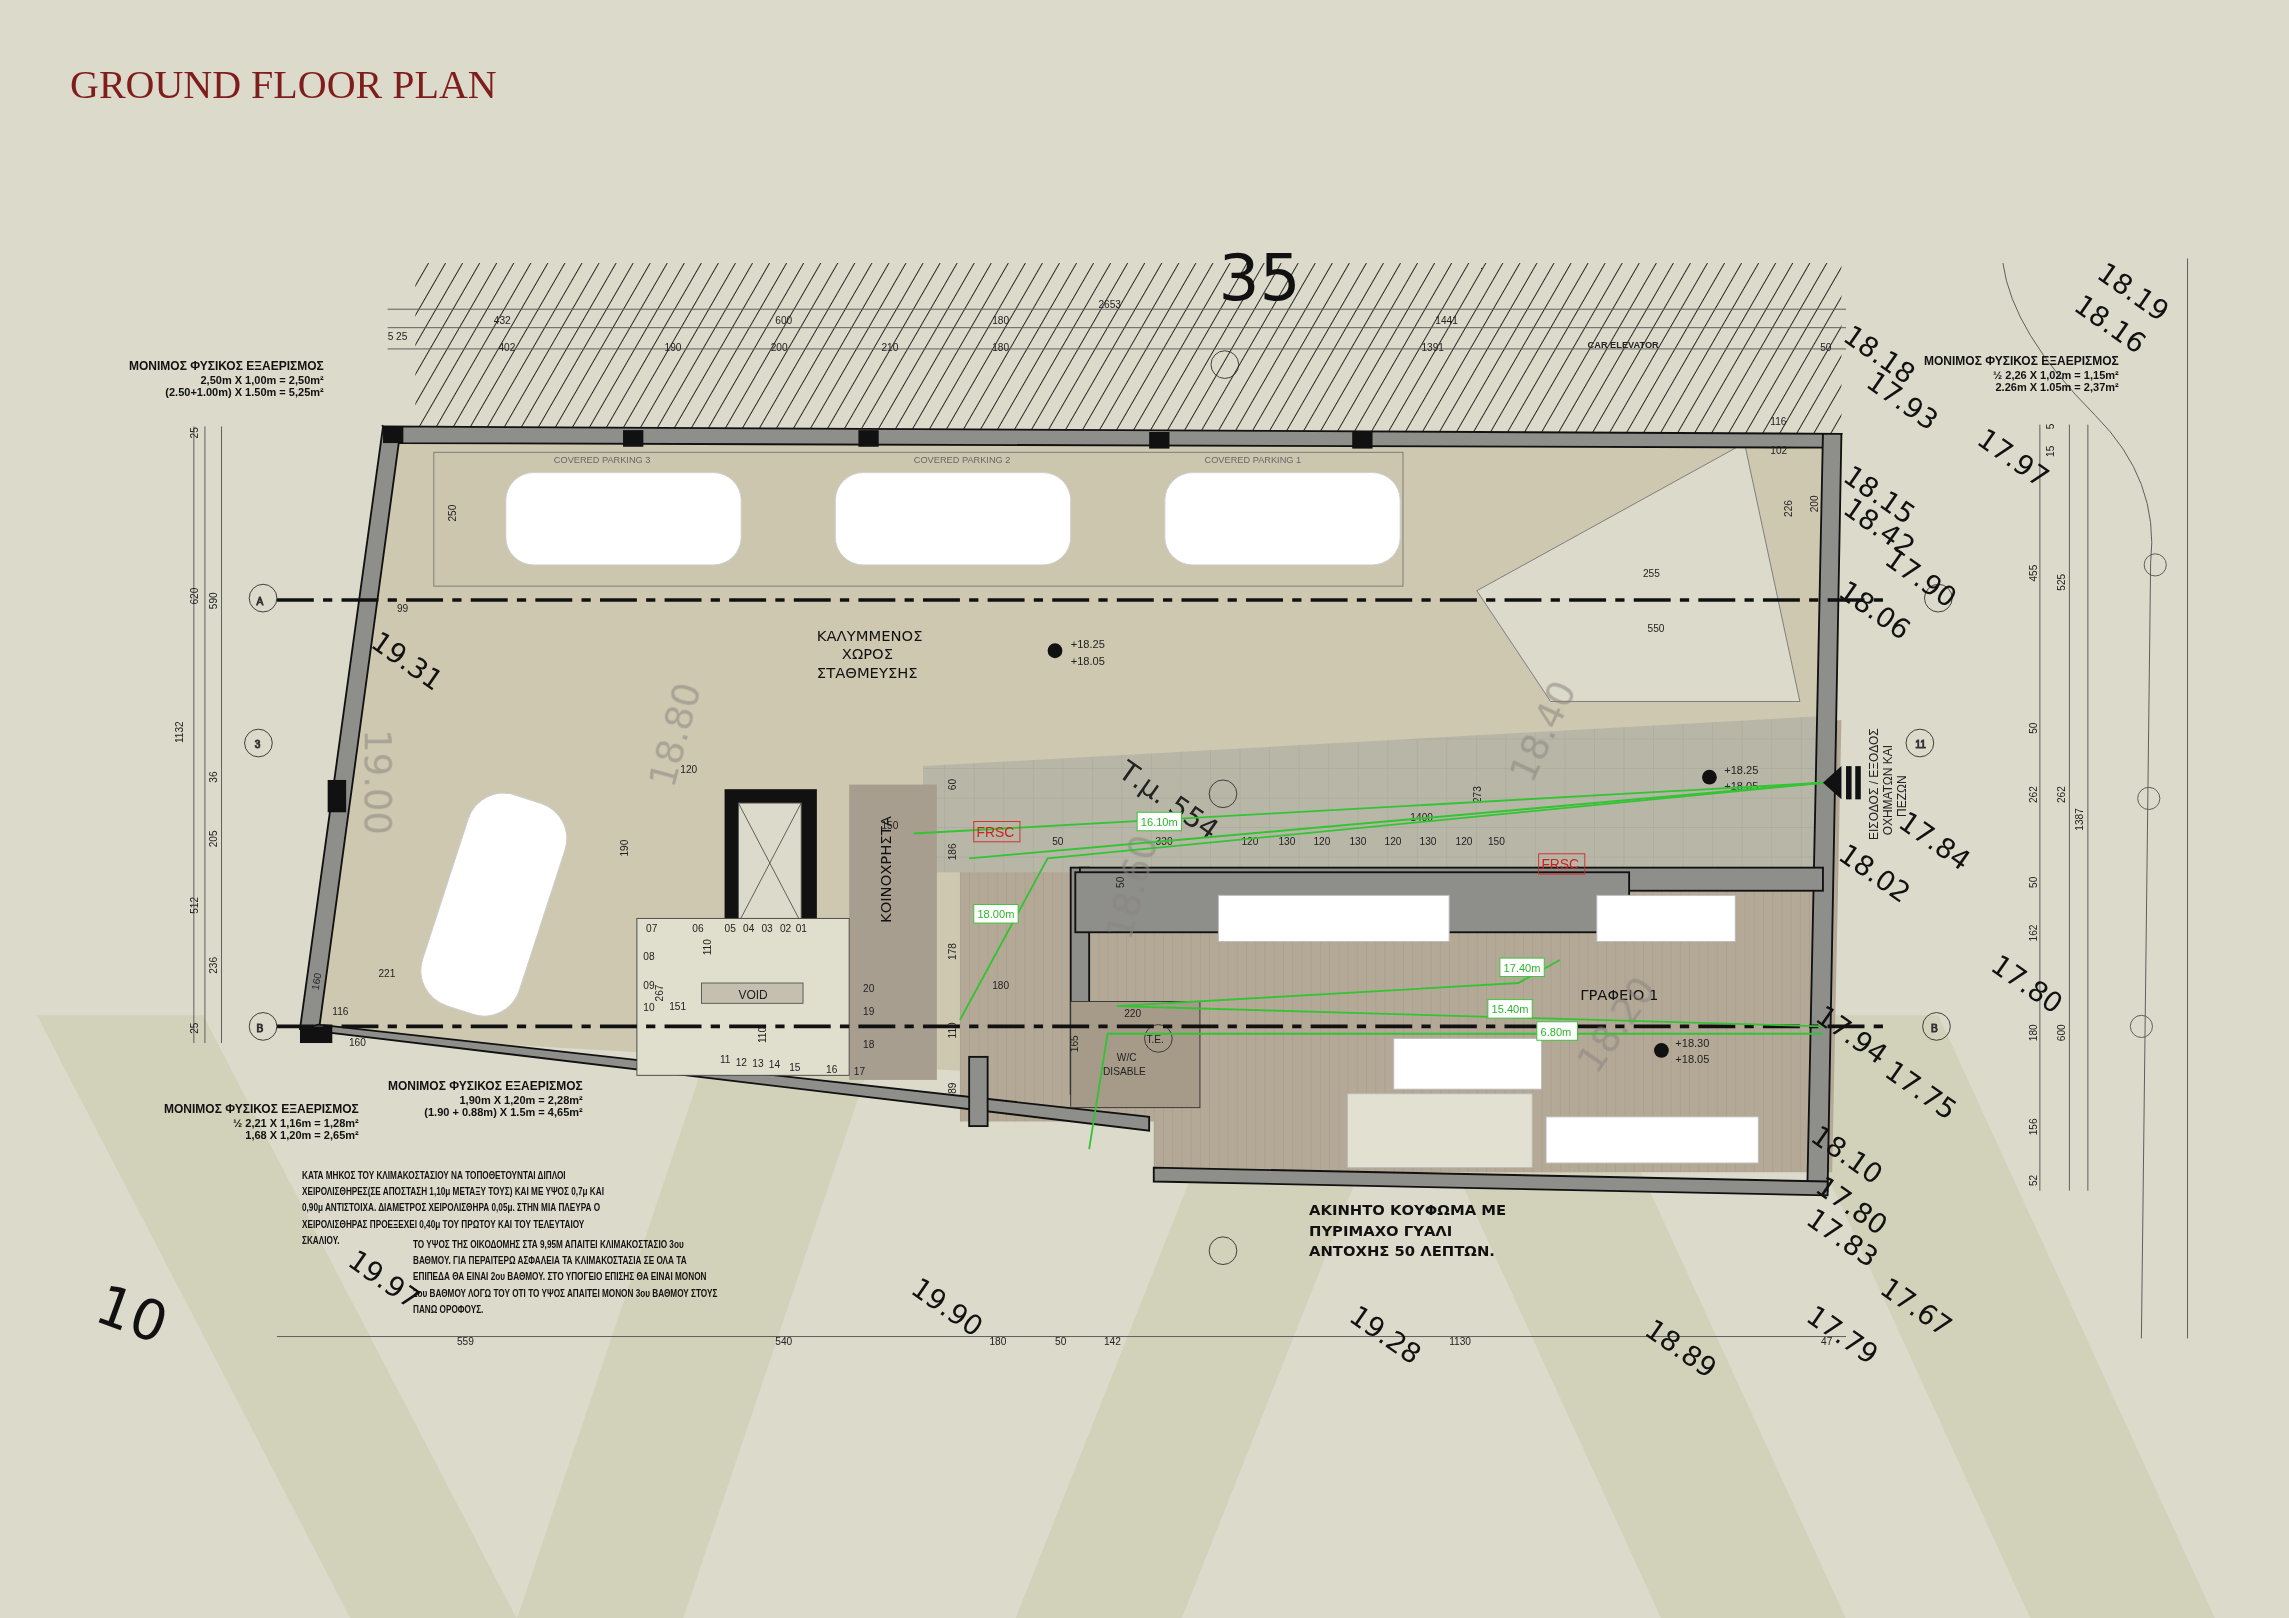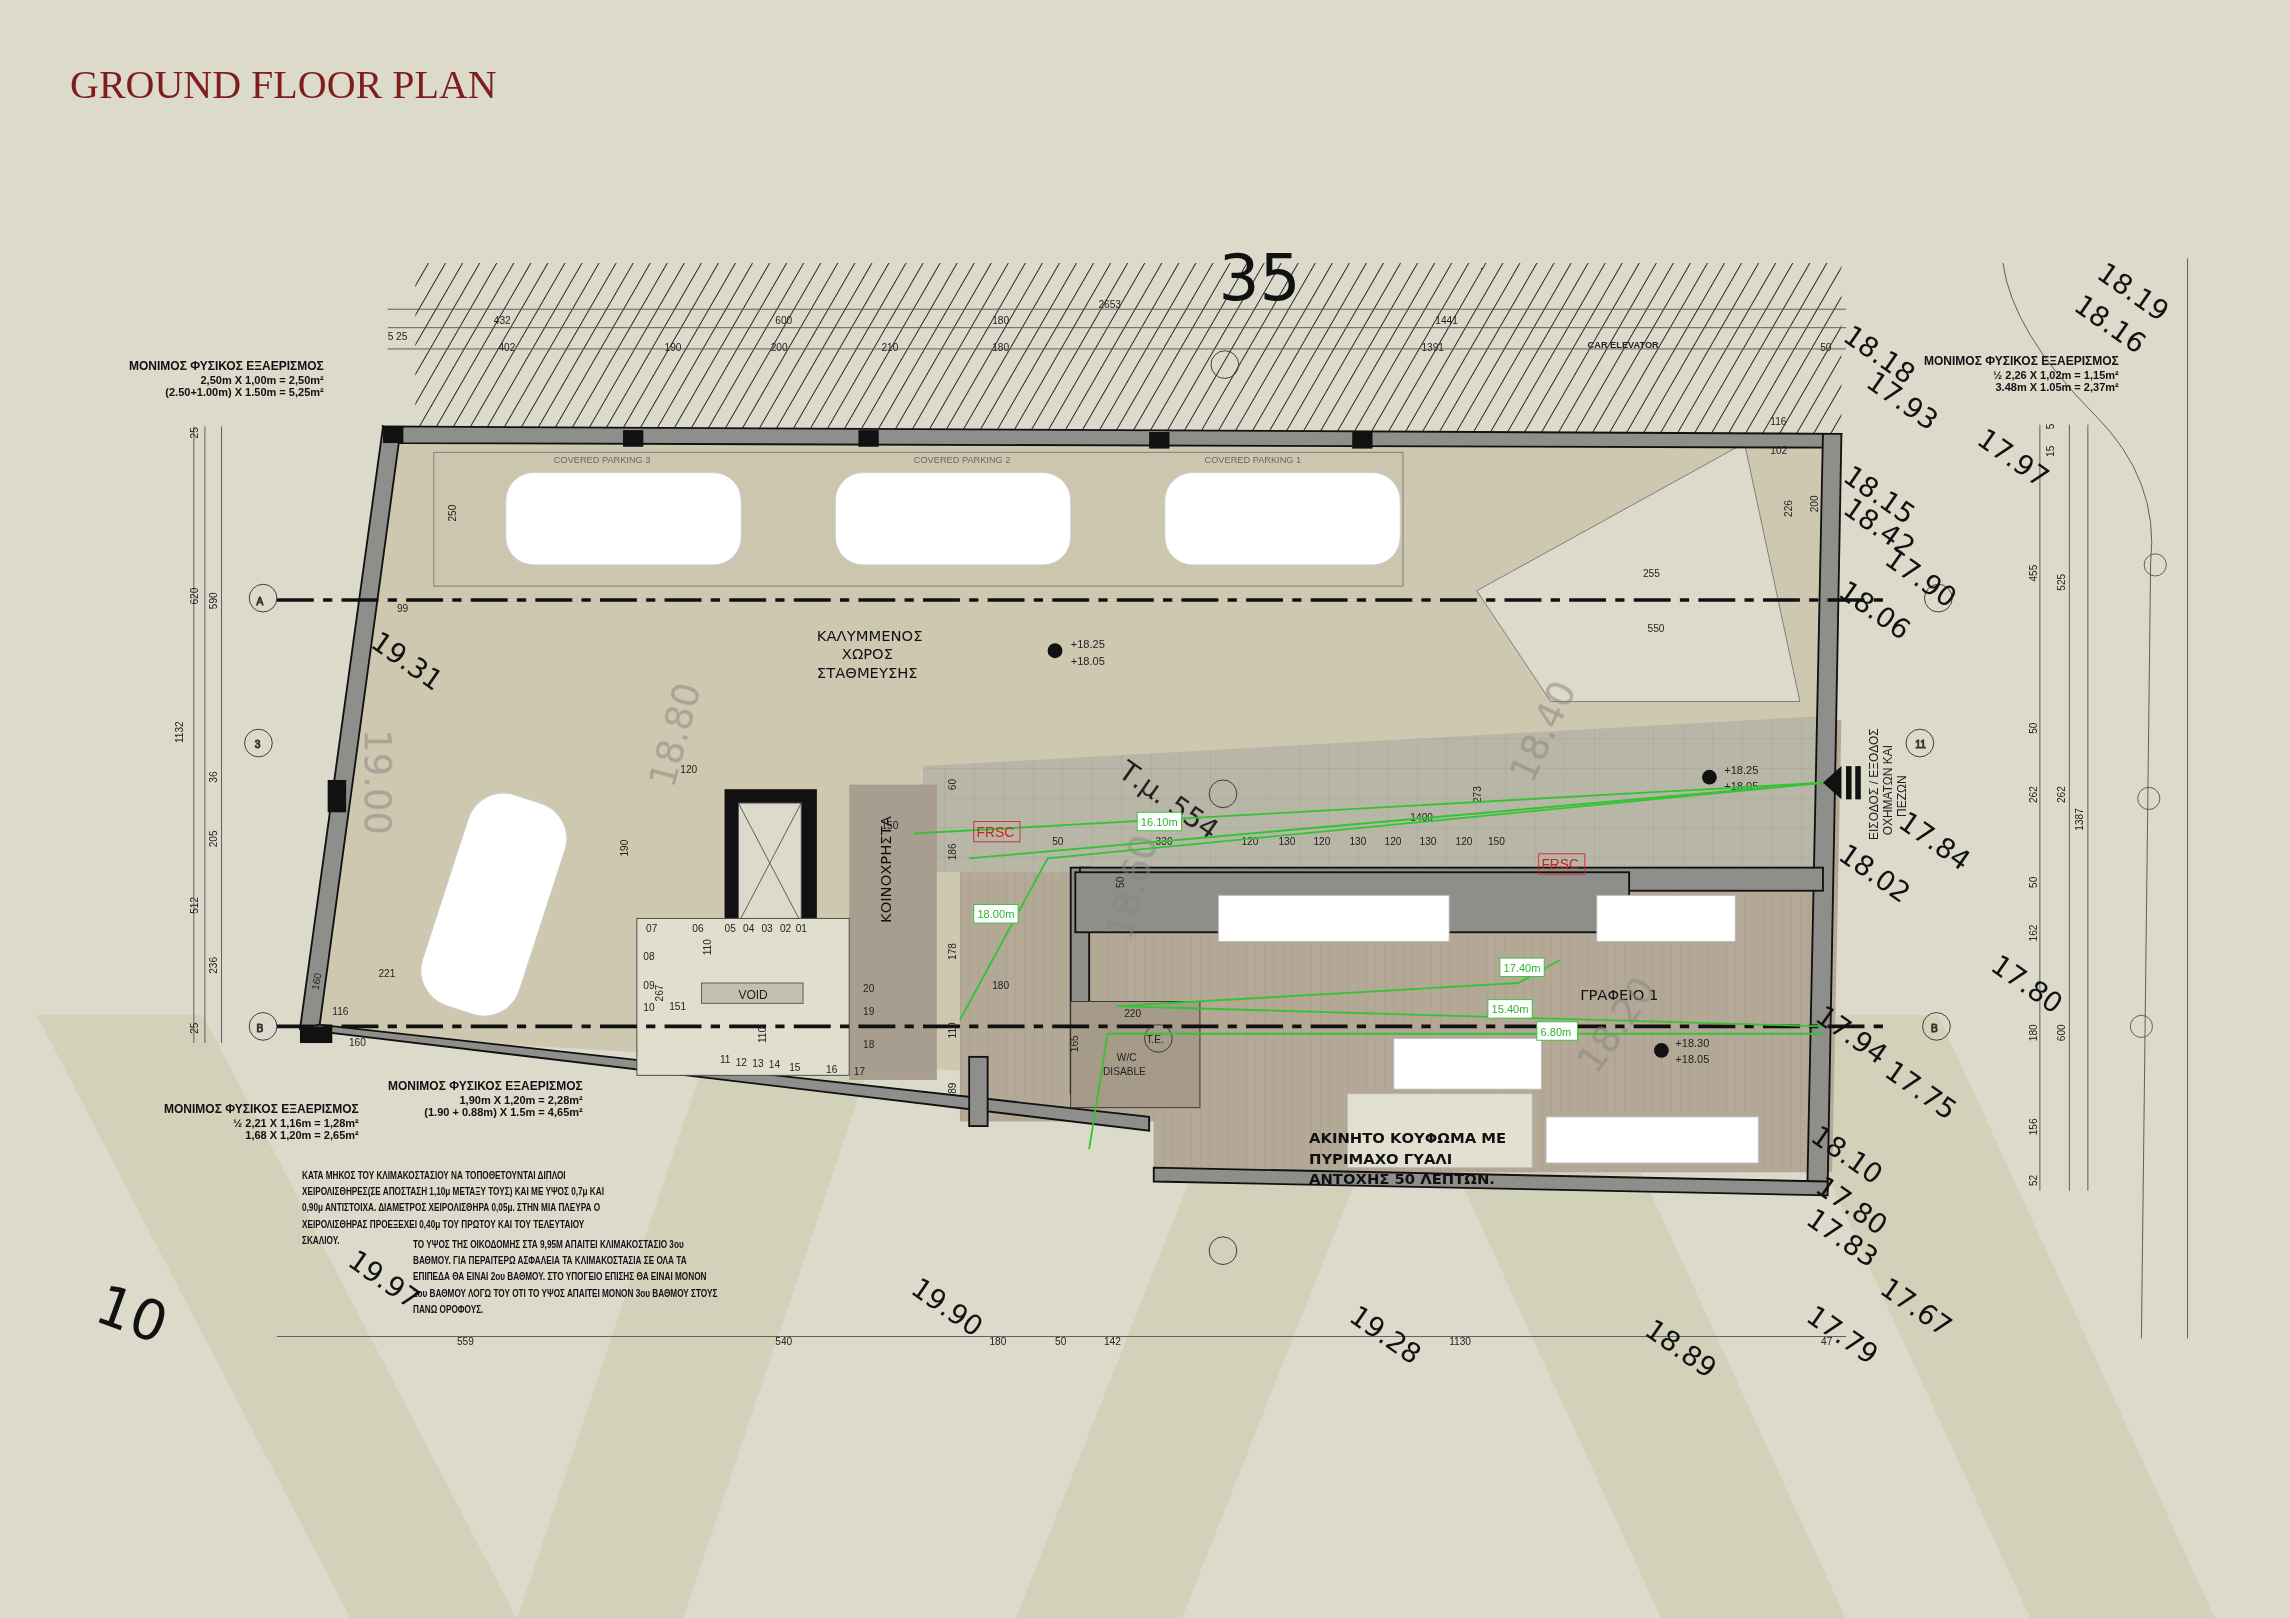--- a/index.html
+++ b/index.html
@@ -384,21 +384,21 @@
 </svg>
 
 <div class="note" style="left:129px;top:360px;">
   <div class="h">ΜΟΝΙΜΟΣ ΦΥΣΙΚΟΣ ΕΞΑΕΡΙΣΜΟΣ</div>
   <div class="l">2,50m X 1,00m = 2,50m²</div>
   <div class="l">(2.50+1.00m) X 1.50m = 5,25m²</div>
 </div>
 <div class="note" style="left:1924px;top:355px;">
   <div class="h">ΜΟΝΙΜΟΣ ΦΥΣΙΚΟΣ ΕΞΑΕΡΙΣΜΟΣ</div>
   <div class="l">½ 2,26 X 1,02m = 1,15m²</div>
-  <div class="l">3.48m X 1.05m = 2,37m²</div>
+  <div class="l">2.26m X 1.05m = 2,37m²</div>
 </div>
 <div class="note" style="left:164px;top:1103px;">
   <div class="h">ΜΟΝΙΜΟΣ ΦΥΣΙΚΟΣ ΕΞΑΕΡΙΣΜΟΣ</div>
   <div class="l">½ 2,21 X 1,16m = 1,28m²</div>
   <div class="l">1,68 X 1,20m = 2,65m²</div>
 </div>
 <div class="note" style="left:388px;top:1080px;">
   <div class="h">ΜΟΝΙΜΟΣ ΦΥΣΙΚΟΣ ΕΞΑΕΡΙΣΜΟΣ</div>
   <div class="l">1,90m X 1,20m = 2,28m²</div>
   <div class="l">(1.90 + 0.88m) X 1.5m = 4,65m²</div>
@@ -412,18 +412,18 @@
   <div>ΣΚΑΛΙΟΥ.</div>
 </div>
 <div class="para" style="left:413px;top:1237px;">
   <div>ΤΟ ΥΨΟΣ ΤΗΣ ΟΙΚΟΔΟΜΗΣ ΣΤΑ 9,95Μ ΑΠΑΙΤΕΙ ΚΛΙΜΑΚΟΣΤΑΣΙΟ 3ου</div>
   <div>ΒΑΘΜΟΥ. ΓΙΑ ΠΕΡΑΙΤΕΡΩ ΑΣΦΑΛΕΙΑ ΤΑ ΚΛΙΜΑΚΟΣΤΑΣΙΑ ΣΕ ΟΛΑ ΤΑ</div>
   <div>ΕΠΙΠΕΔΑ ΘΑ ΕΙΝΑΙ 2ου ΒΑΘΜΟΥ.   ΣΤΟ ΥΠΟΓΕΙΟ ΕΠΙΣΗΣ ΘΑ ΕΙΝΑΙ ΜΟΝΟΝ</div>
   <div>2ου ΒΑΘΜΟΥ ΛΟΓΩ ΤΟΥ ΟΤΙ ΤΟ ΥΨΟΣ ΑΠΑΙΤΕΙ ΜΟΝΟΝ 3ου ΒΑΘΜΟΥ ΣΤΟΥΣ</div>
   <div>ΠΑΝΩ ΟΡΟΦΟΥΣ.</div>
 </div>
 
-<div class="bignote" style="left:1309px;top:1128px;">
+<div class="bignote" style="left:1309px;top:1200px;">
   <div>ΑΚΙΝΗΤΟ ΚΟΥΦΩΜΑ ΜΕ</div>
   <div>ΠΥΡΙΜΑΧΟ ΓΥΑΛΙ</div>
   <div>ΑΝΤΟΧΗΣ 50 ΛΕΠΤΩΝ.</div>
 </div>
 
 
 </body></html>

